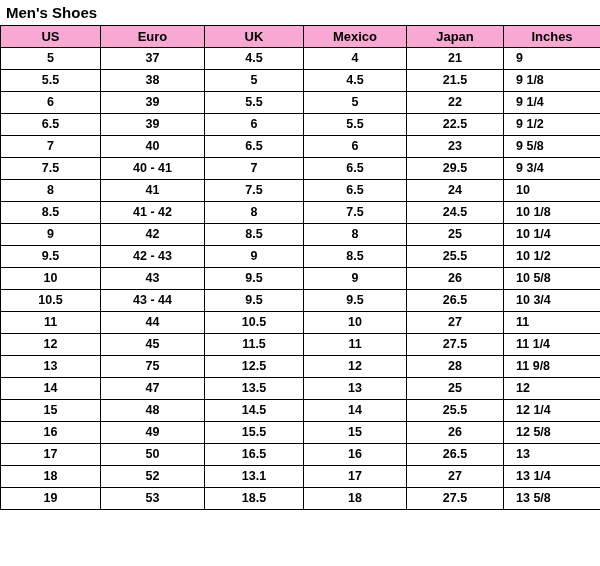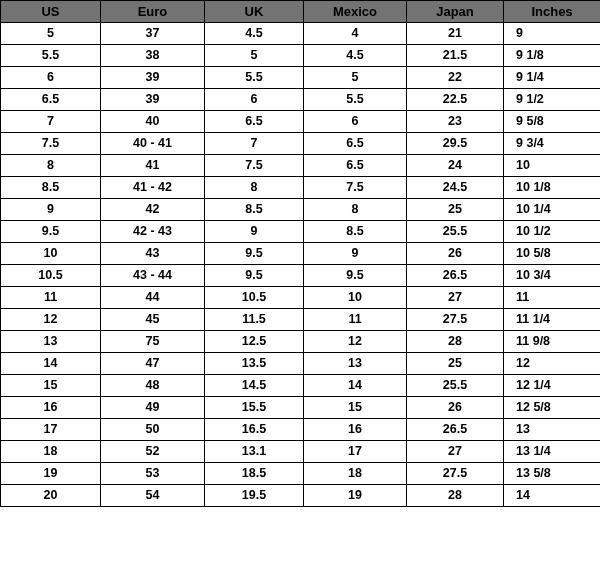--- a/index.html
+++ b/index.html
@@ -37,21 +37,21 @@
   table.size-chart td {
     border: 1px solid #000000;
     height: 21px;
     line-height: 21px;
     padding: 0;
     box-sizing: border-box;
     overflow: hidden;
     white-space: nowrap;
   }
   table.size-chart thead th {
-    background: #737373;
+    background: #f9a8d4;
     font-weight: bold;
     text-align: center;
     font-size: 13px;
   }
   table.size-chart tbody td {
     background: #ffffff;
     text-align: center;
     font-weight: bold;
   }
   
@@ -71,20 +71,21 @@
   .bottom-spacer {
     height: 24px;
     background: #ffffff;
   }
 </style>
 </head>
 <body>
 
 <div class="page">
 
+  <div class="title">Men's Shoes</div>
 
   <table class="size-chart">
     <colgroup>
       <col class="c0">
         <col class="c1">
         <col class="c2">
         <col class="c3">
         <col class="c4">
         <col class="c5">
     </colgroup>
@@ -260,25 +261,17 @@
         <td class="col-inches">13 1/4</td>
       </tr>
       <tr>
         <td>19</td>
         <td>53</td>
         <td>18.5</td>
         <td>18</td>
         <td>27.5</td>
         <td class="col-inches">13 5/8</td>
       </tr>
-      <tr>
-        <td>20</td>
-        <td>54</td>
-        <td>19.5</td>
-        <td>19</td>
-        <td>28</td>
-        <td class="col-inches">14</td>
-      </tr>
     </tbody>
   </table>
 
   <div class="bottom-spacer"></div>
 </div>
 
 </body></html>

